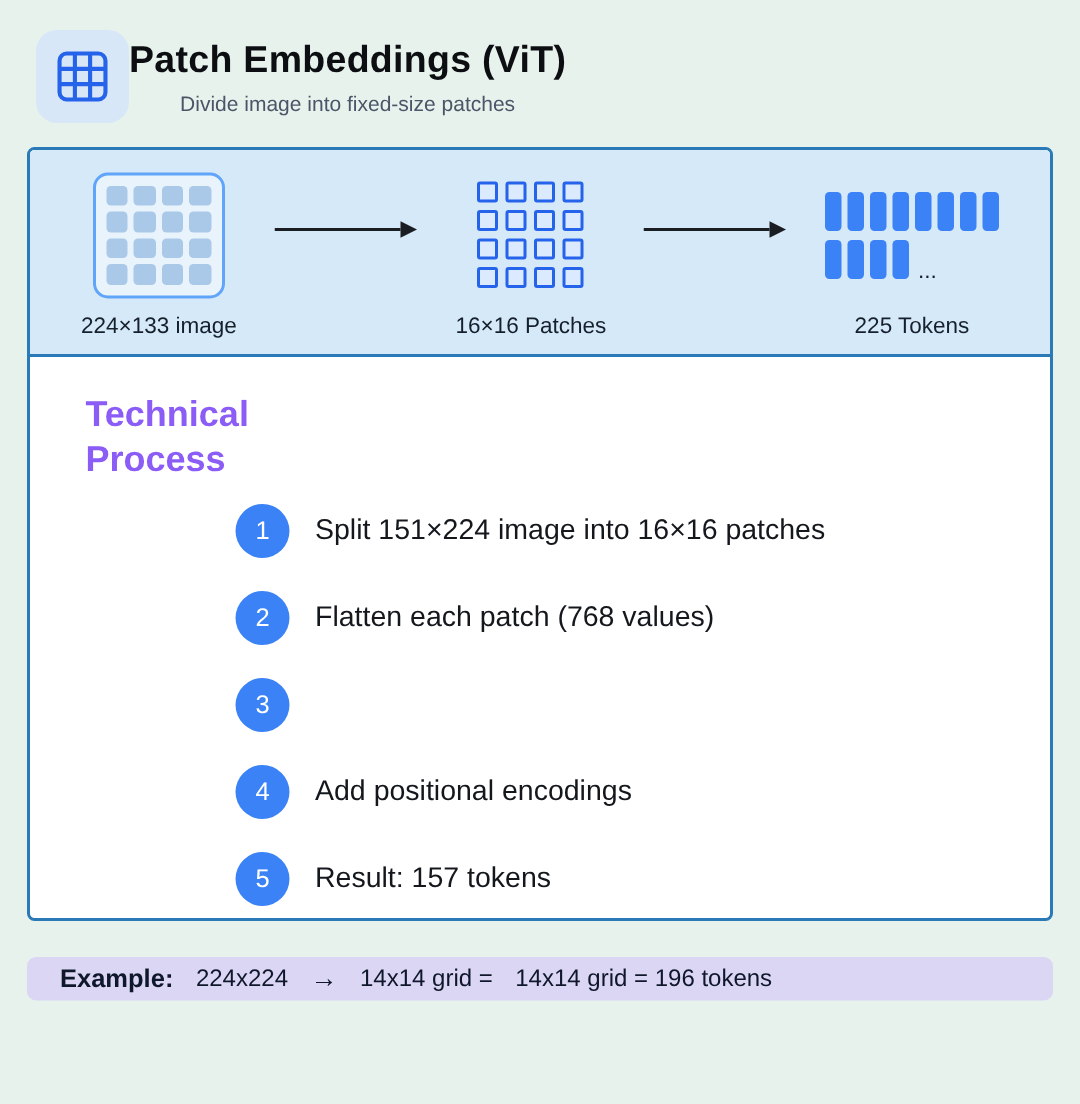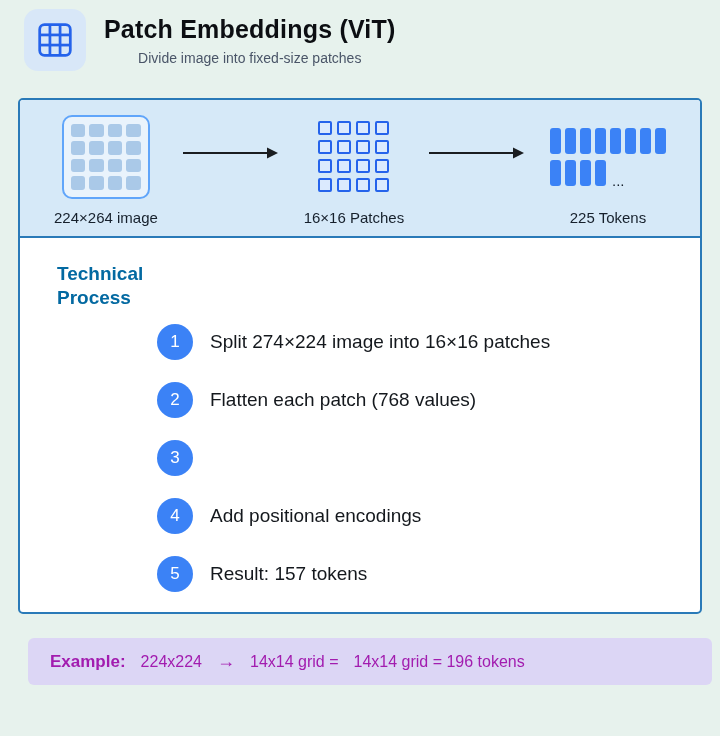--- a/index.html
+++ b/index.html
@@ -20,21 +20,21 @@
   *{box-sizing:border-box;margin:0;padding:0;}
   html,body{width:720px;height:736px;}
   body{
     background:var(--page-bg);
     font-family:"Liberation Sans", sans-serif;
     color:var(--text-dark);
     position:relative;
     overflow:hidden;
   }
   
-  .header{display:flex;align-items:center;gap:18px;padding:9px 24px 4px 24px;}
+  .header{display:flex;align-items:center;padding:20px 24px 4px 24px;}
   .header-icon{
     width:62px;height:62px;border-radius:14px;background:var(--icon-bg);
     display:flex;align-items:center;justify-content:center;flex:0 0 auto;
   }
   .header-text h1{font-size:25px;font-weight:700;letter-spacing:.2px;color:#0c0e12;}
   .header-text p{font-size:14px;color:var(--text-gray);margin-top:6px;text-align:center;}
   
   .panel{
     position:absolute;left:18px;top:98px;width:684px;height:516px;
     border:2px solid var(--panel-border);border-radius:5px;background:#ffffff;
@@ -64,35 +64,35 @@
     gap:5px;
   }
   .patch-cell{border:2px solid var(--icon-fg);background:var(--patch-fill);border-radius:2px;}
   
   .tokens{display:flex;flex-direction:column;gap:6px;align-items:flex-start;}
   .token-row{display:flex;gap:4px;align-items:flex-end;}
   .token-bar{width:11px;height:26px;background:var(--accent);border-radius:3px;}
   .token-ellipsis{font-size:15px;color:#16202c;margin-left:2px;line-height:10px;}
   
   .process{padding:24px 30px 0 37px;}
-  .process-heading{font-size:19px;font-weight:700;line-height:1.25;width:110px;color:#0369a1;}
+  .process-heading{font-size:24px;font-weight:700;line-height:1.25;width:110px;color:#8b5cf6;}
   .steps{margin:14px 0 0 100px;}
   .step{display:flex;align-items:center;gap:17px;margin-bottom:22px;}
   .step-circle{
     width:36px;height:36px;border-radius:50%;background:var(--accent);
     color:#ffffff;font-size:17px;display:flex;align-items:center;justify-content:center;
     flex:0 0 auto;
   }
   .step-text{font-size:19px;color:#14181d;}
   
   .example{
-    position:absolute;left:28px;top:638px;width:684px;height:47px;
+    position:absolute;left:18px;top:638px;width:684px;height:29px;
     background:var(--example-bg);border-radius:6px;
     display:flex;align-items:center;padding:0 22px;gap:15px;
-    color:#a21caf;
+    color:#0f172a;
   }
   .example-label{font-weight:700;font-size:17px;}
   .example-part{font-size:16px;}
   .example-arrow{font-size:18px;font-weight:600;}
 </style>
 </head>
 <body>
 
 <div class="header">
   <div class="header-icon">
@@ -128,21 +128,21 @@
             <div class="img-cell"></div>
             <div class="img-cell"></div>
             <div class="img-cell"></div>
             <div class="img-cell"></div>
             <div class="img-cell"></div>
             <div class="img-cell"></div>
             <div class="img-cell"></div>
             <div class="img-cell"></div>
           </div>
       </div>
-      <div class="stage-label">224×264 image</div>
+      <div class="stage-label">224×133 image</div>
     </div>
 
     <div class="flow-arrow">
       <svg width="96" height="14" viewBox="0 0 96 14" aria-hidden="true">
         <line x1="0" y1="7" x2="84" y2="7" stroke="#1a1d21" stroke-width="2"></line>
         <polygon points="84,1.5 95,7 84,12.5" fill="#1a1d21"></polygon>
       </svg>
     </div>
 
     <div class="stage">
@@ -202,21 +202,21 @@
     </div>
 
   </div>
 
   <div class="process">
     <div class="process-heading">Technical Process</div>
     <div class="steps">
 
       <div class="step">
         <div class="step-circle">1</div>
-        <div class="step-text">Split 274×224 image into 16×16 patches</div>
+        <div class="step-text">Split 151×224 image into 16×16 patches</div>
       </div>
 
       <div class="step">
         <div class="step-circle">2</div>
         <div class="step-text">Flatten each patch (768 values)</div>
       </div>
 
       <div class="step">
         <div class="step-circle">3</div>
       </div>

